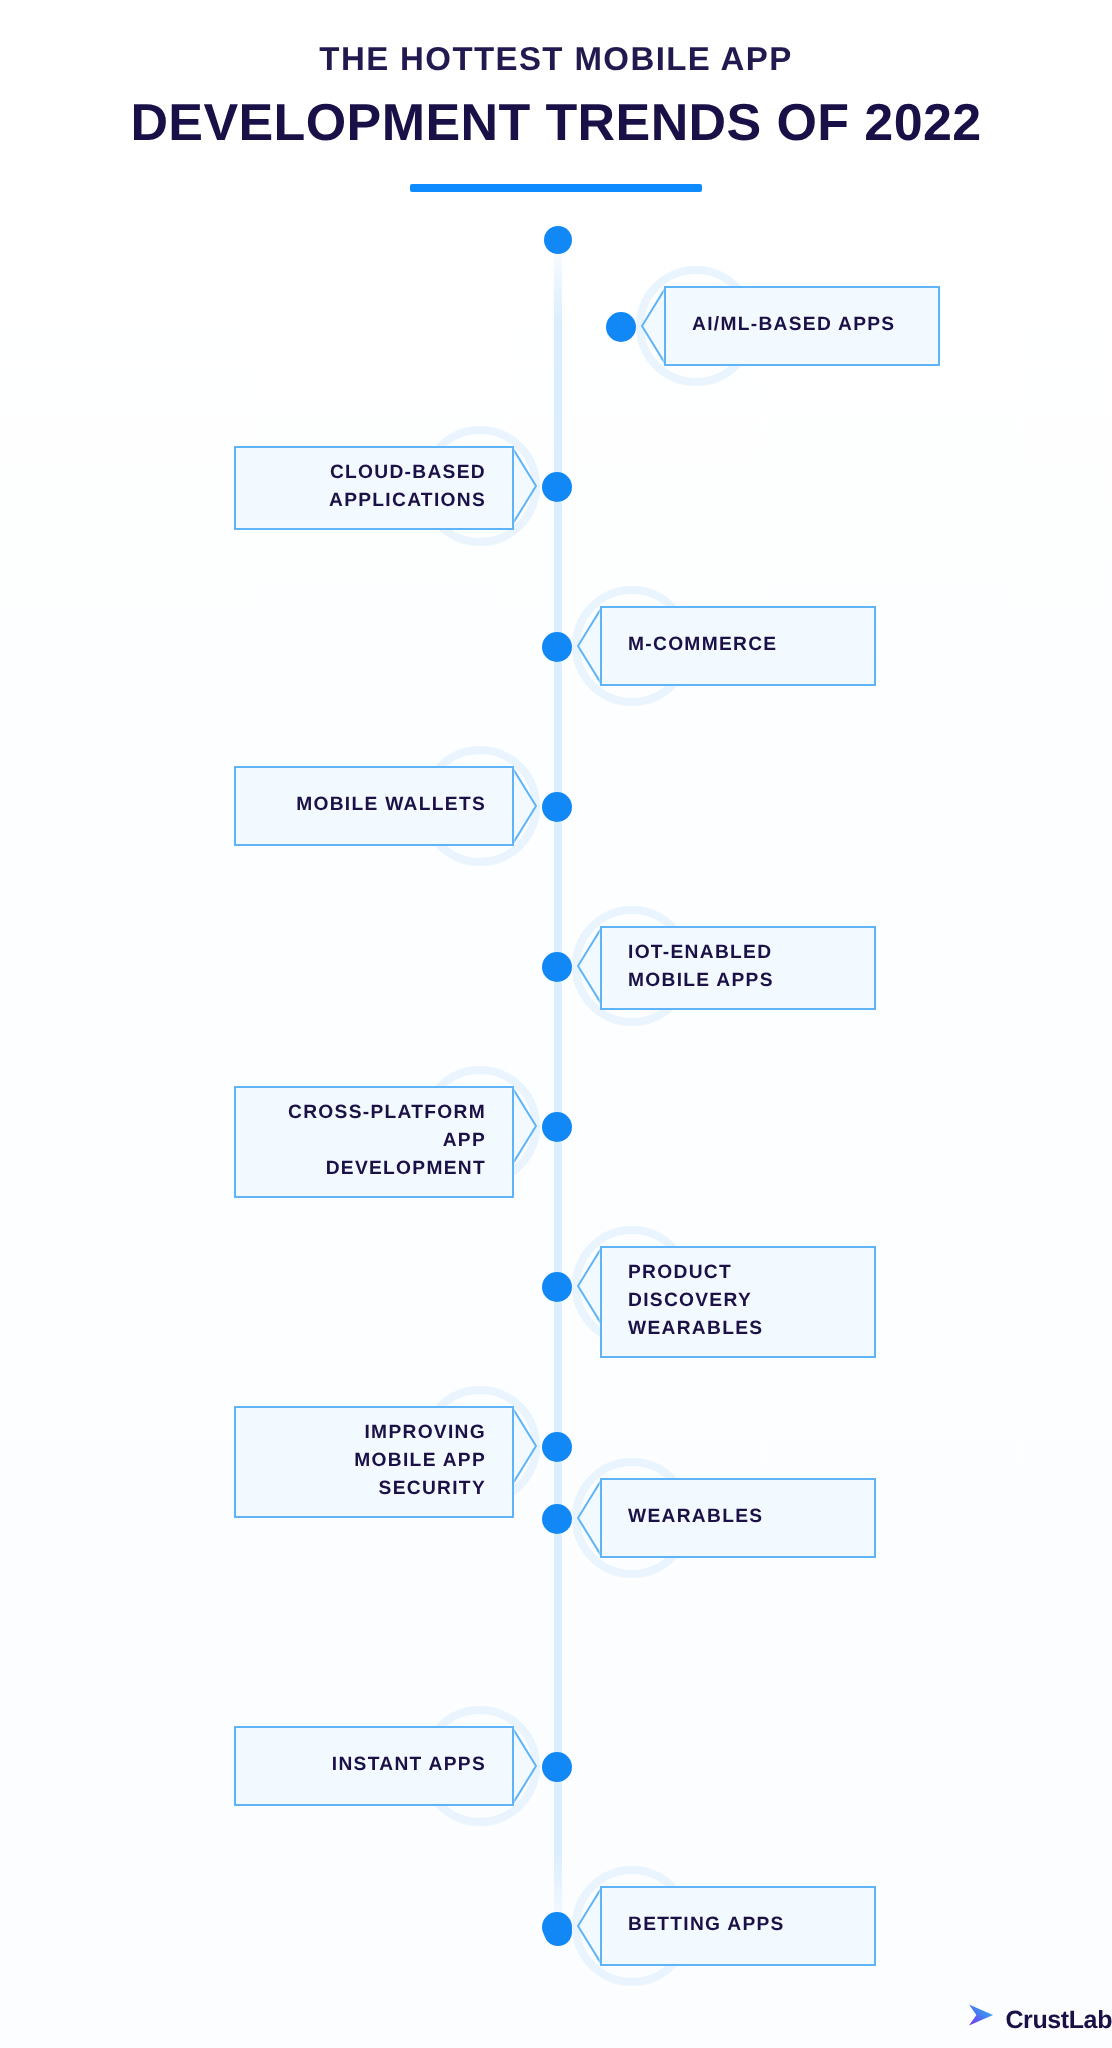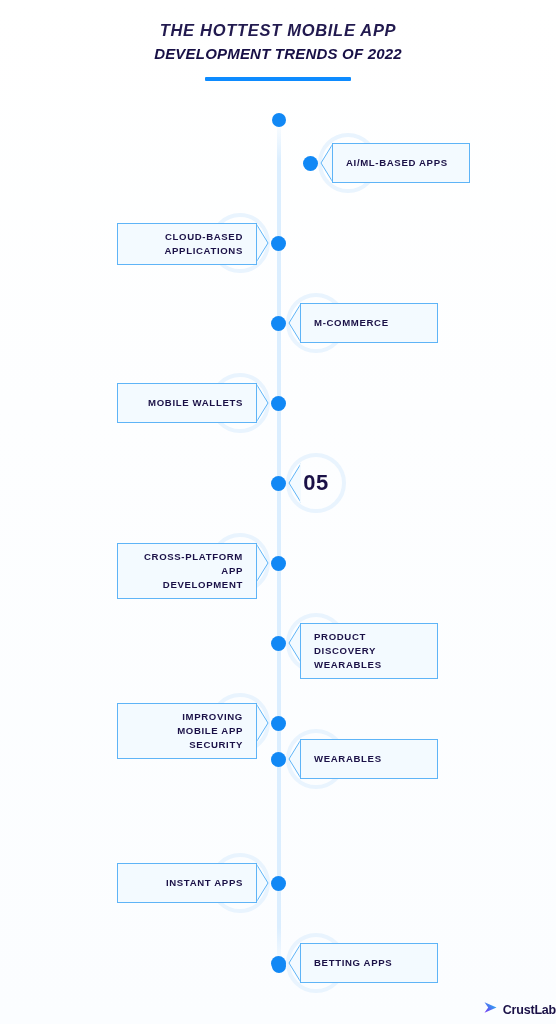--- a/index.html
+++ b/index.html
@@ -25,31 +25,30 @@
     overflow: hidden;
   }
 
   
   .header {
     position: absolute;
     top: 18px;
     left: 0;
     width: 556px;
     text-align: center;
-    font-style: italic;
   }
   .title-line1 {
     font-size: 16.5px;
     font-weight: bold;
     letter-spacing: 0.7px;
     color: #221a4f;
     line-height: 1.5;
   }
   .title-line2 {
-    font-size: 15px;
+    font-size: 26px;
     font-weight: bold;
     letter-spacing: 0.2px;
     color: #181046;
     line-height: 1.35;
     margin-top: 1px;
   }
   .title-underline {
     width: 146px;
     height: 4px;
     background: #0d8bff;
@@ -254,20 +253,23 @@
         </div>
       </div>
       <div class="row right" style="top: 443px;">
         <div class="num-circle">05</div>
         <div class="dot"></div>
         <div class="tail">
           <svg width="13" height="40" viewBox="0 0 13 40">
             <path d="M13 0.5 L1 20 L13 39.5" fill="#f3faff" stroke="#5eb4f7" stroke-width="1" stroke-linejoin="round"></path>
             <line x1="12.6" y1="0.5" x2="12.6" y2="39.5" stroke="#f3faff" stroke-width="1.6"></line>
           </svg>
+        </div>
+        <div class="label-box">
+          <span class="label-text">IOT-ENABLED MOBILE APPS</span>
         </div>
       </div>
       <div class="row left" style="top: 523px;">
         <div class="num-circle">06</div>
         <div class="dot"></div>
         <div class="tail">
           <svg width="13" height="40" viewBox="0 0 13 40">
             <path d="M0 0.5 L12 20 L0 39.5" fill="#f3faff" stroke="#5eb4f7" stroke-width="1" stroke-linejoin="round"></path>
             <line x1="0.4" y1="0.5" x2="0.4" y2="39.5" stroke="#f3faff" stroke-width="1.6"></line>
           </svg>

